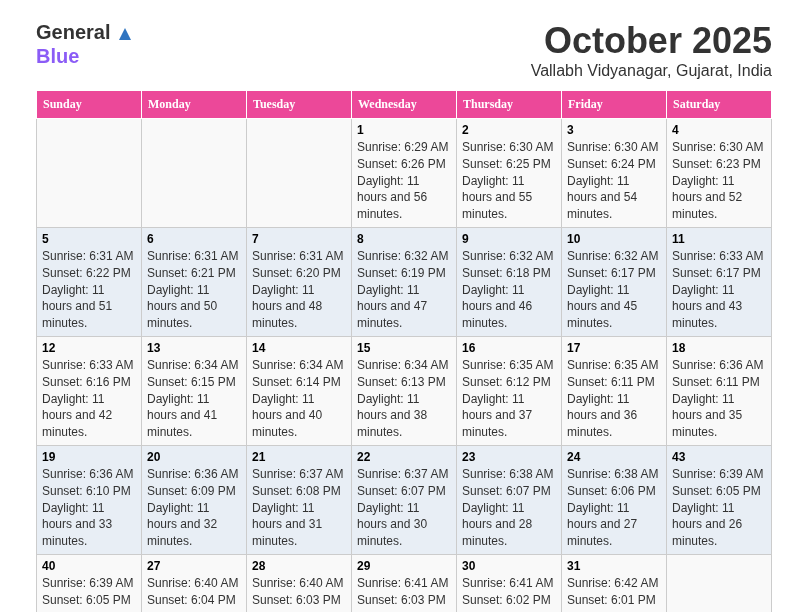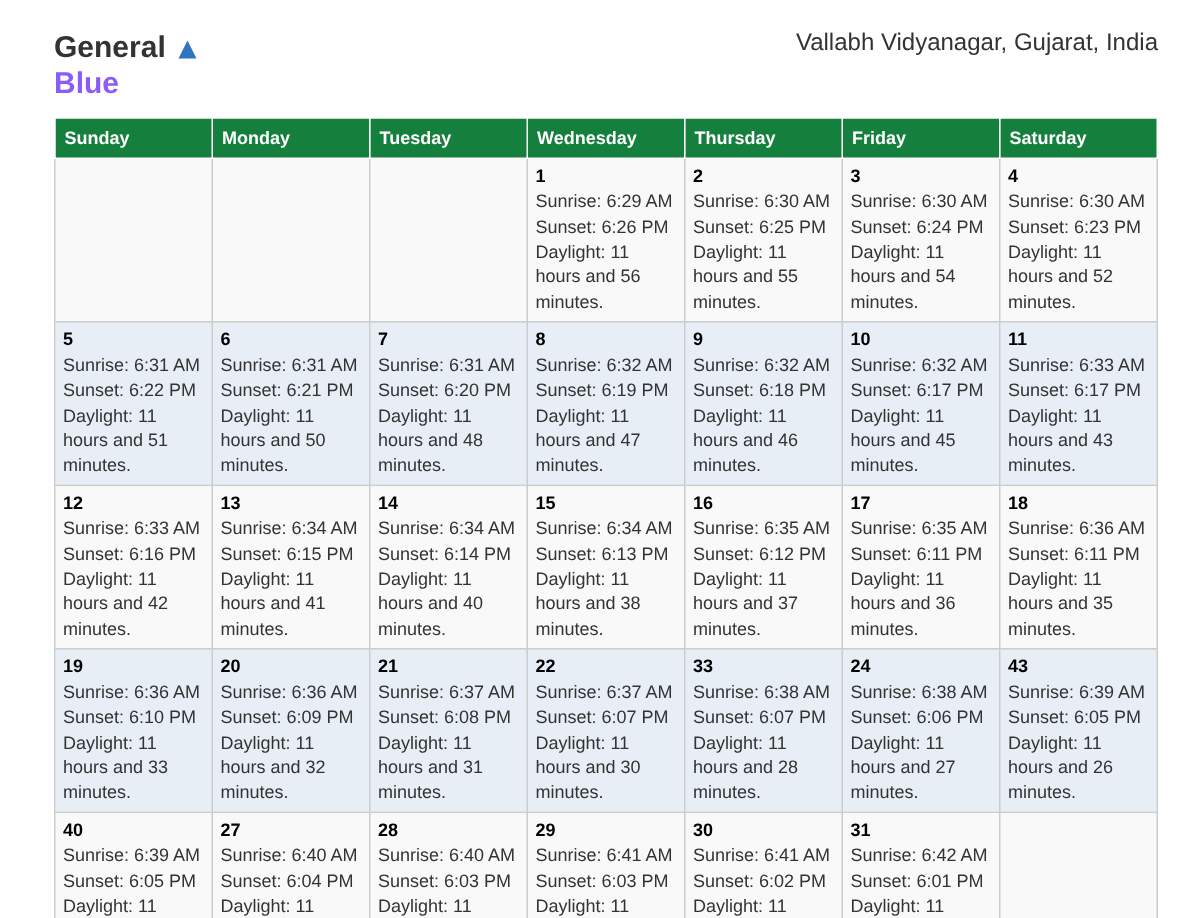--- a/index.html
+++ b/index.html
@@ -40,27 +40,28 @@
       font-size: 16px;
       color: #333;
       text-align: center;
     }
     table {
       width: 100%;
       border-collapse: collapse;
       font-size: 11px;
     }
     thead tr th {
-      background-color: #15803d;
+      background-color: #ec4899;
       color: #fff;
       text-align: left;
       padding: 6px 6px;
       font-size: 12px;
       font-weight: bold;
       border: 1px solid #fff;
+      font-family: Liberation Serif, serif;
     }
     tbody tr td {
       border: 1px solid #ccc;
       vertical-align: top;
       padding: 4px 5px;
       width: calc(100% / 7);
       min-height: 80px;
     }
     tbody tr:nth-child(odd) td {
       background-color: #f9f9f9;
@@ -95,20 +96,21 @@
           <svg style="display:inline; vertical-align:middle; margin:0 1px;" width="16" height="16" viewBox="0 0 16 16">
             <polygon points="8,2 14,14 2,14" fill="#2f74c0"></polygon>
           </svg>
         </span>
       </div>
       <div>
         <span class="logo-text" style="color:#8b5cf6; font-weight:bold;">Blue</span>
       </div>
     </div>
     <div class="title-section">
+      <div class="month-title">October 2025</div>
       <div class="location">Vallabh Vidyanagar, Gujarat, India</div>
     </div>
   </div>
 
   <table>
     <thead>
       <tr>
       <th>Sunday</th>
           <th>Monday</th>
           <th>Tuesday</th>
@@ -211,21 +213,21 @@
           </td>
           <td>
             <span class="day-num">21</span>
             <div class="day-info">Sunrise: 6:37 AM<br>Sunset: 6:08 PM<br>Daylight: 11 hours and 31 minutes.</div>
           </td>
           <td>
             <span class="day-num">22</span>
             <div class="day-info">Sunrise: 6:37 AM<br>Sunset: 6:07 PM<br>Daylight: 11 hours and 30 minutes.</div>
           </td>
           <td>
-            <span class="day-num">33</span>
+            <span class="day-num">23</span>
             <div class="day-info">Sunrise: 6:38 AM<br>Sunset: 6:07 PM<br>Daylight: 11 hours and 28 minutes.</div>
           </td>
           <td>
             <span class="day-num">24</span>
             <div class="day-info">Sunrise: 6:38 AM<br>Sunset: 6:06 PM<br>Daylight: 11 hours and 27 minutes.</div>
           </td>
           <td>
             <span class="day-num">43</span>
             <div class="day-info">Sunrise: 6:39 AM<br>Sunset: 6:05 PM<br>Daylight: 11 hours and 26 minutes.</div>
           </td>

